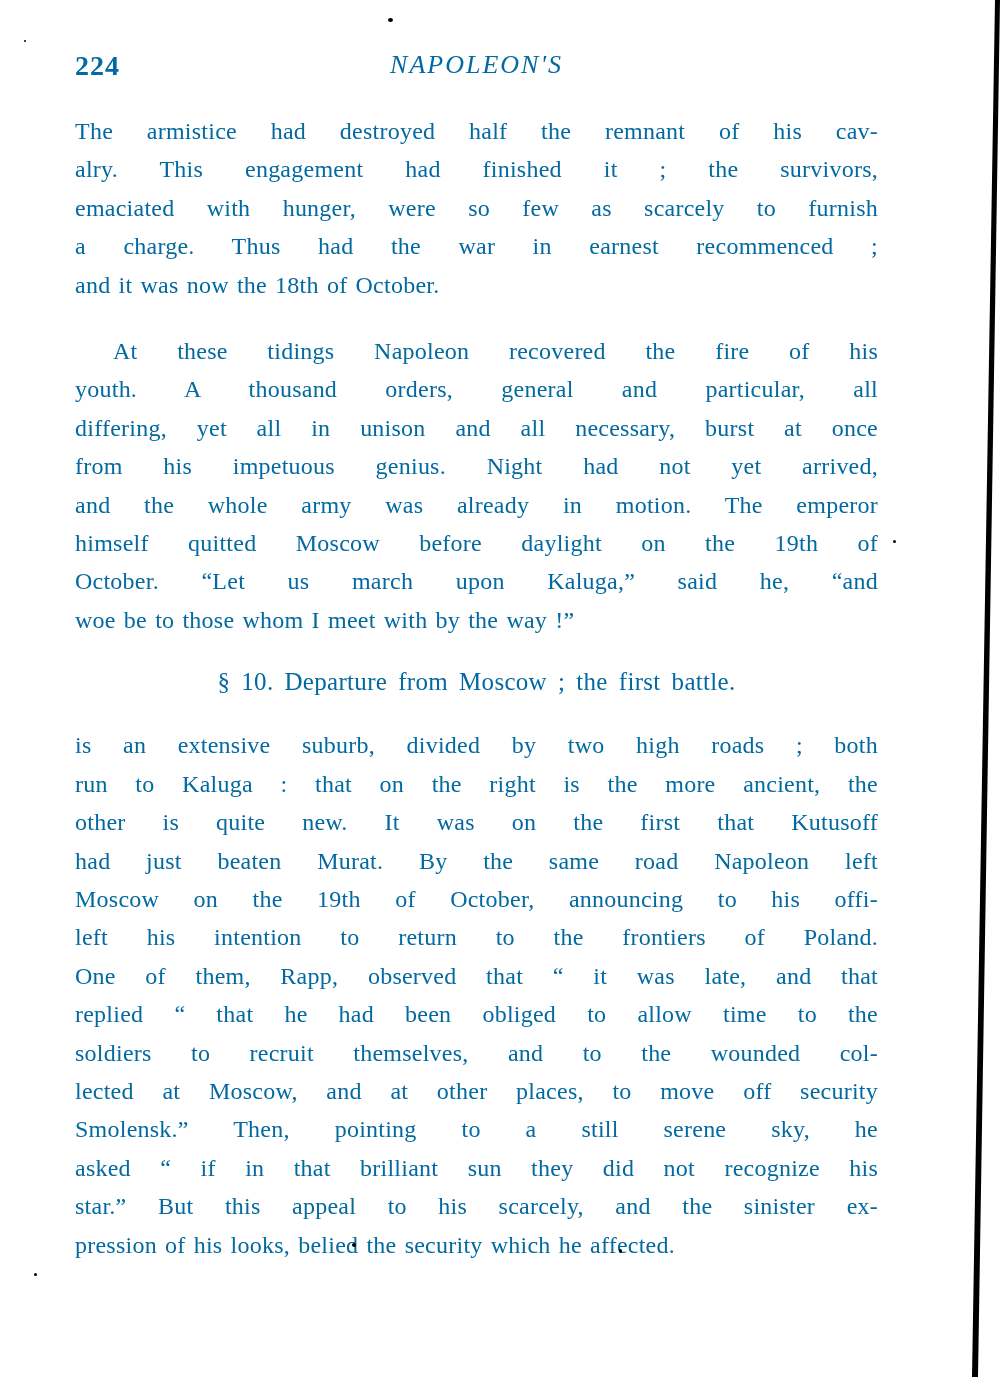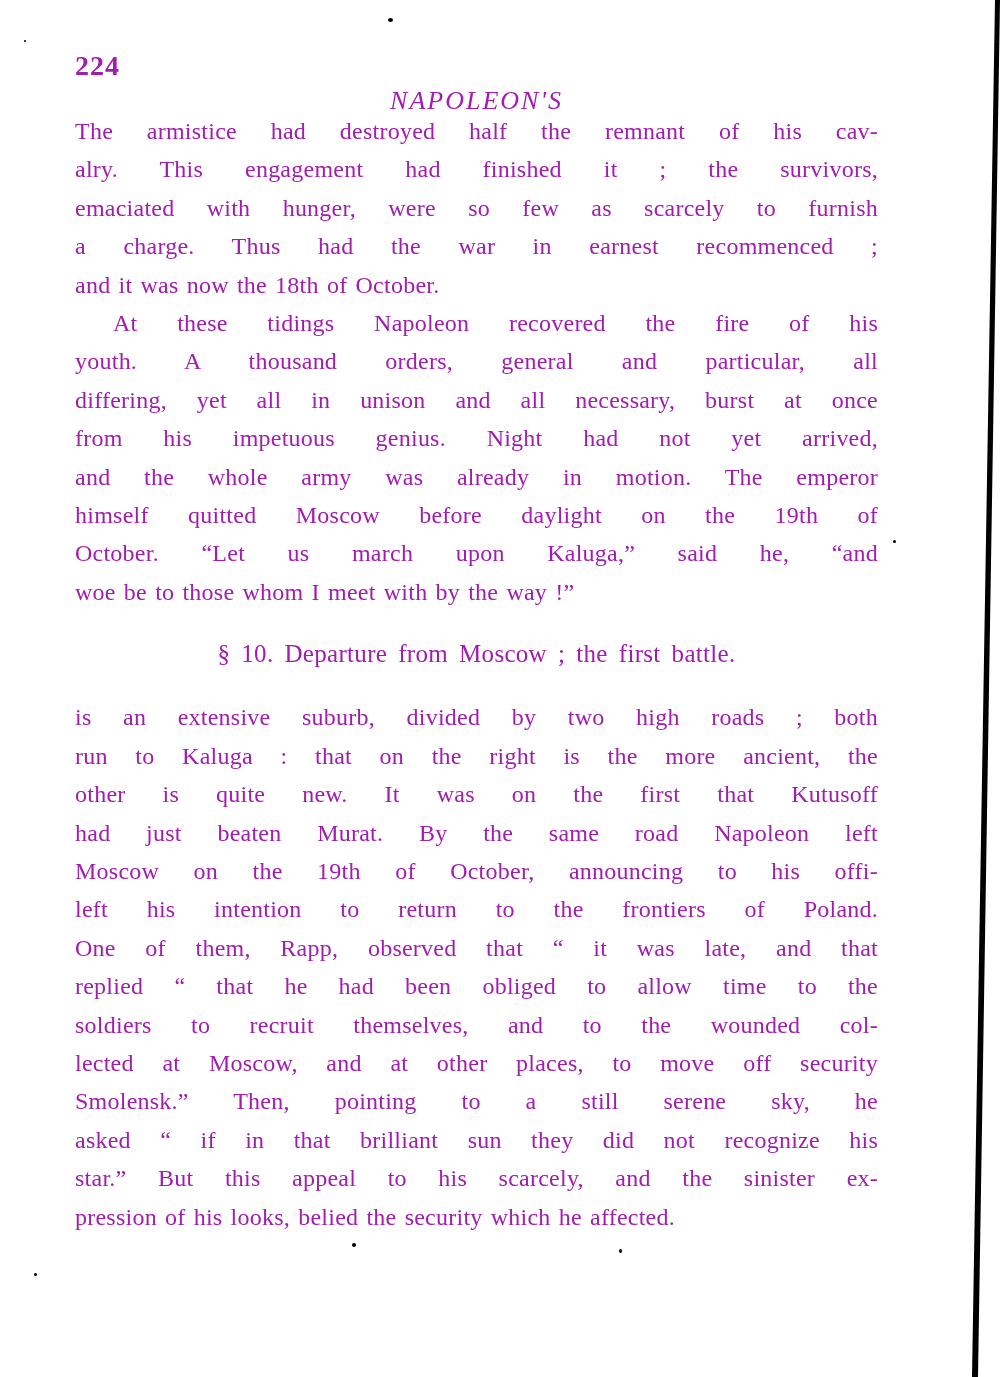--- a/index.html
+++ b/index.html
@@ -7,21 +7,21 @@
     padding: 0;
     background: #ffffff;
   }
   .page {
     position: relative;
     width: 1000px;
     height: 1377px;
     background: #ffffff;
     overflow: hidden;
     font-family: "Liberation Serif", "DejaVu Serif", serif;
-    color: #a21caf;
+    color: #0369a1;
   }
   .page-header {
     position: absolute;
     left: 75px;
     top: 50px;
     width: 803px;
     height: 38px;
   }
   .page-number {
     position: absolute;
@@ -33,21 +33,20 @@
   }
   .running-header {
     position: absolute;
     left: 0;
     right: 0;
     top: 0;
     text-align: center;
     font-size: 26px;
     font-style: italic;
     letter-spacing: 2px;
-    margin-top: 36px;
   }
   .text-body {
     position: absolute;
     left: 75px;
     top: 112px;
     width: 803px;
   }
   .paragraph {
     margin: 0;
   }
@@ -59,20 +58,21 @@
     text-align-last: justify;
     word-spacing: 0.08em;
     letter-spacing: 0.01em;
     white-space: normal;
   }
   .line.para-end {
     text-align-last: left;
   }
   .line.indented {
     text-indent: 38px;
+    margin-top: 28px;
   }
   .section-heading {
     margin-top: 26px;
     margin-bottom: 27px;
     height: 34px;
     line-height: 34px;
     text-align: center;
     font-size: 25px;
     font-weight: 400;
     word-spacing: 0.18em;

